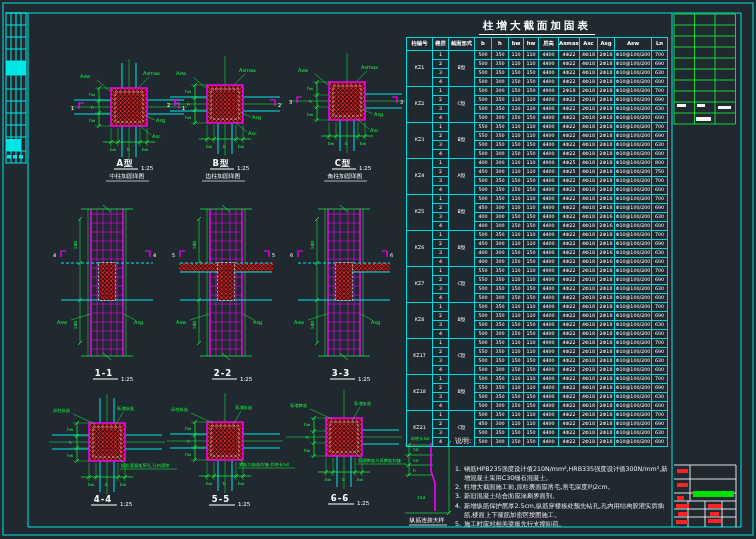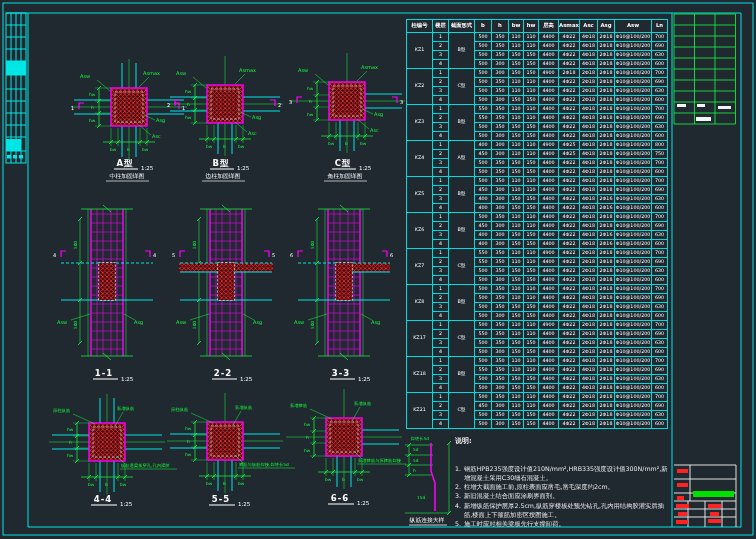--- a/index.html
+++ b/index.html
@@ -21,21 +21,21 @@
   .tablewrap{position:absolute;left:406px;top:19px;width:262px;}
   .tabletitle{color:#fff;font-size:10.5px;font-weight:bold;letter-spacing:3px;text-align:center;
               width:fit-content;margin:0 auto 2px auto;border-bottom:1px solid #fff;padding:0 4px 1px 4px;}
   table.rtab{border-collapse:collapse;table-layout:fixed;width:261px;}
   table.rtab td,table.rtab th{border:1px solid #00dcdc;color:#fff;text-align:center;vertical-align:middle;
        padding:0;font-size:4.8px;line-height:1;height:8px;overflow:hidden;white-space:nowrap;font-weight:normal;}
   table.rtab th{font-size:5.3px;height:12px;font-weight:bold;}
   table.rtab tr.g0 td{border-top:1.5px solid #00dcdc;}
   
   .notes{position:absolute;left:455px;top:436px;width:214px;color:#ececec;}
-  .notestitle{font-size:7px;font-weight:bold;margin-bottom:18px;}
+  .notestitle{font-size:7px;font-weight:normal;margin-bottom:18px;}
   .note{display:flex;font-size:6.3px;line-height:1.45;}
   .note .nnum{flex:0 0 9px;}
 </style>
 </head>
 <body>
 
 <div class="sheet">
 
 <svg width="756" height="539" viewBox="0 0 756 539">
   <defs>
@@ -366,20 +366,21 @@
     <text class="tg4" x="10" y="21">5d</text>
     <text class="tg4" x="10" y="31">h</text>
     <text class="tg4" x="14" y="58">15d</text>
     <text class="tg4" x="26" y="-1" text-anchor="end">焊缝长5d</text>
     <text class="tsub" x="24" y="81" text-anchor="middle">纵筋连接大样</text>
     <path d="M6,84 H44" class="swh" stroke-width="0.8"></path>
   </g>
 </svg>
 
 <div class="tablewrap">
+  <div class="tabletitle">柱增大截面加固表</div>
   <table class="rtab">
     <colgroup id="cols">
           <col style="width: 26px;">
           <col style="width: 16px;">
           <col style="width: 26px;">
           <col style="width: 17px;">
           <col style="width: 17px;">
           <col style="width: 15px;">
           <col style="width: 15px;">
           <col style="width: 20px;">

